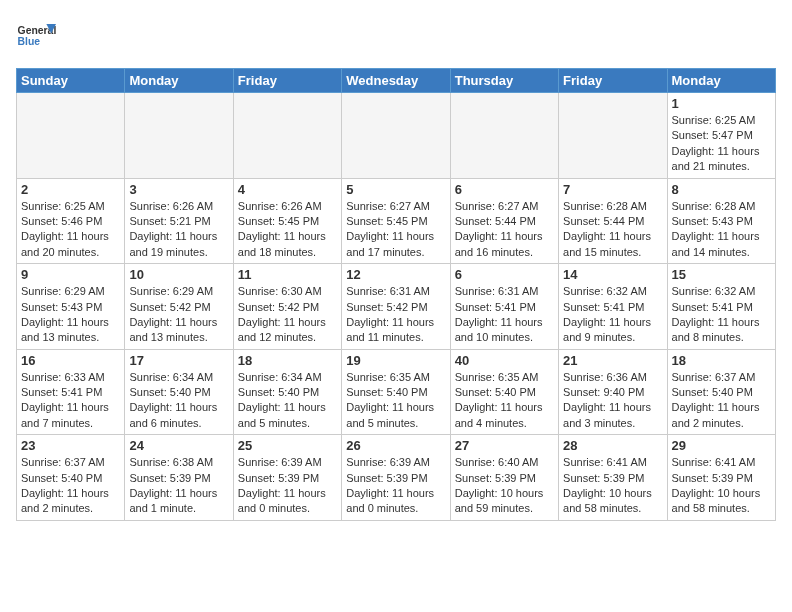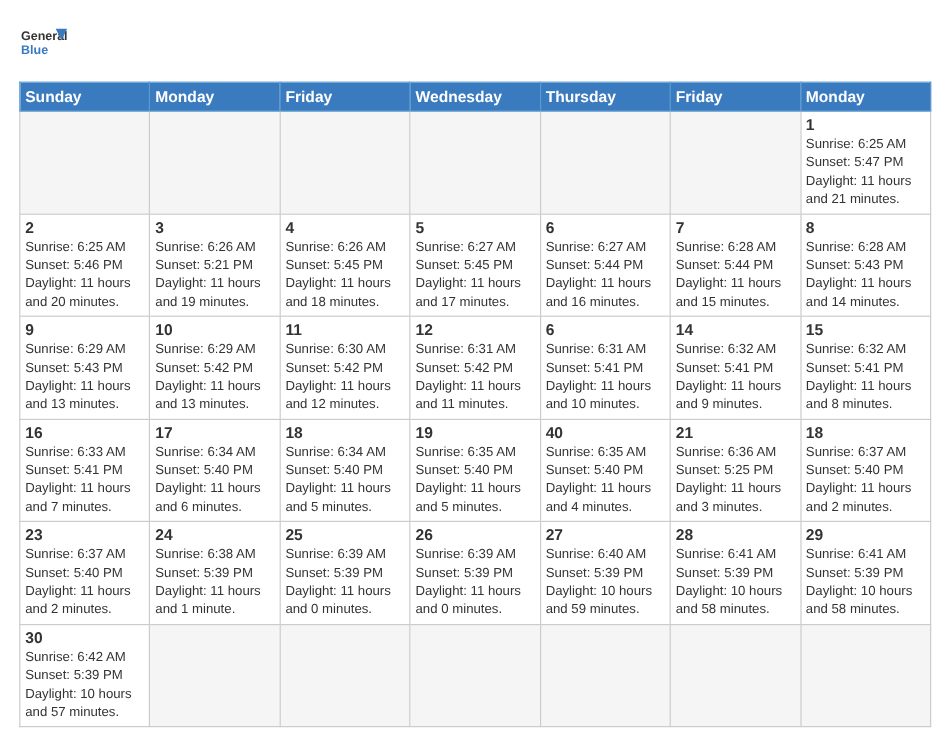--- a/index.html
+++ b/index.html
@@ -240,21 +240,21 @@
         </td>
         <td>
           <span class="day-number">40</span>
           <div class="day-info">Sunrise: 6:35 AM
 Sunset: 5:40 PM
 Daylight: 11 hours and 4 minutes.</div>
         </td>
         <td>
           <span class="day-number">21</span>
           <div class="day-info">Sunrise: 6:36 AM
-Sunset: 5:25 PM
+Sunset: 9:40 PM
 Daylight: 11 hours and 3 minutes.</div>
         </td>
         <td>
           <span class="day-number">18</span>
           <div class="day-info">Sunrise: 6:37 AM
 Sunset: 5:40 PM
 Daylight: 11 hours and 2 minutes.</div>
         </td>
       </tr>
       <tr>
@@ -293,29 +293,15 @@
           <div class="day-info">Sunrise: 6:41 AM
 Sunset: 5:39 PM
 Daylight: 10 hours and 58 minutes.</div>
         </td>
         <td>
           <span class="day-number">29</span>
           <div class="day-info">Sunrise: 6:41 AM
 Sunset: 5:39 PM
 Daylight: 10 hours and 58 minutes.</div>
         </td>
-      </tr>
-      <tr>
-        <td>
-          <span class="day-number">30</span>
-          <div class="day-info">Sunrise: 6:42 AM
-Sunset: 5:39 PM
-Daylight: 10 hours and 57 minutes.</div>
-        </td>
-        <td class="empty"></td>
-        <td class="empty"></td>
-        <td class="empty"></td>
-        <td class="empty"></td>
-        <td class="empty"></td>
-        <td class="empty"></td>
       </tr>
     </tbody>
 </table>
 
 </body></html>

